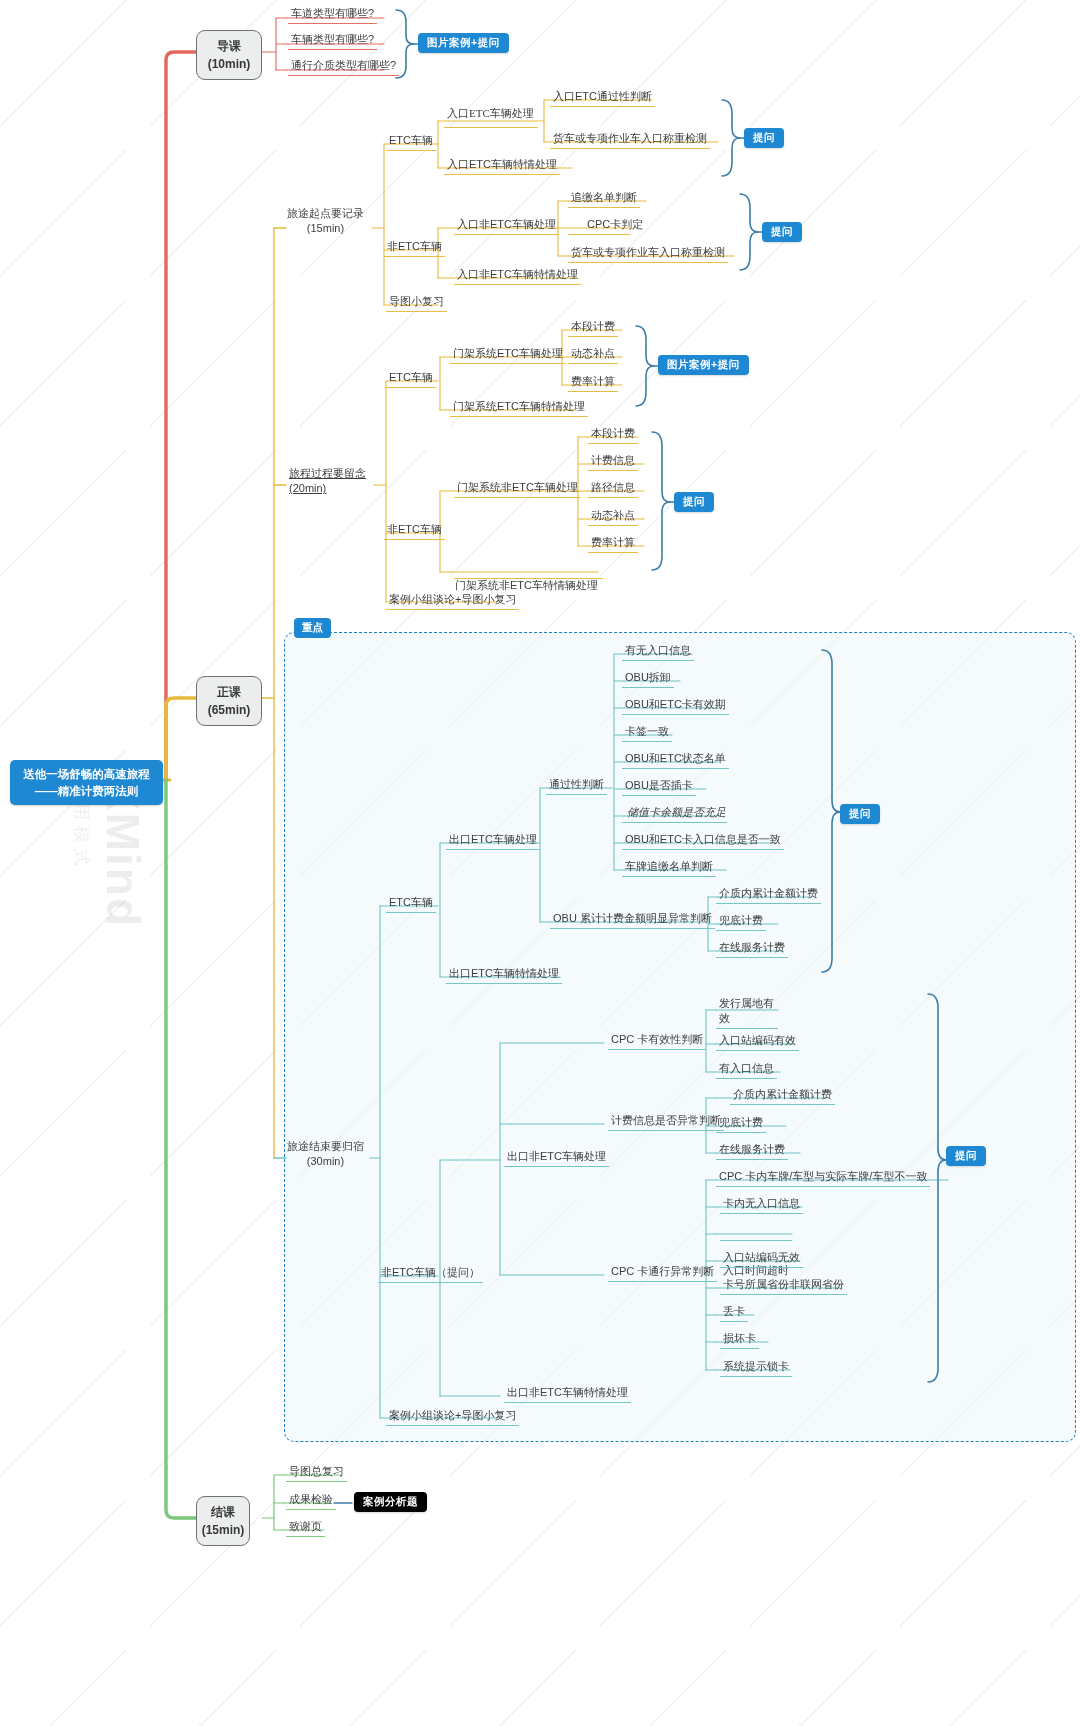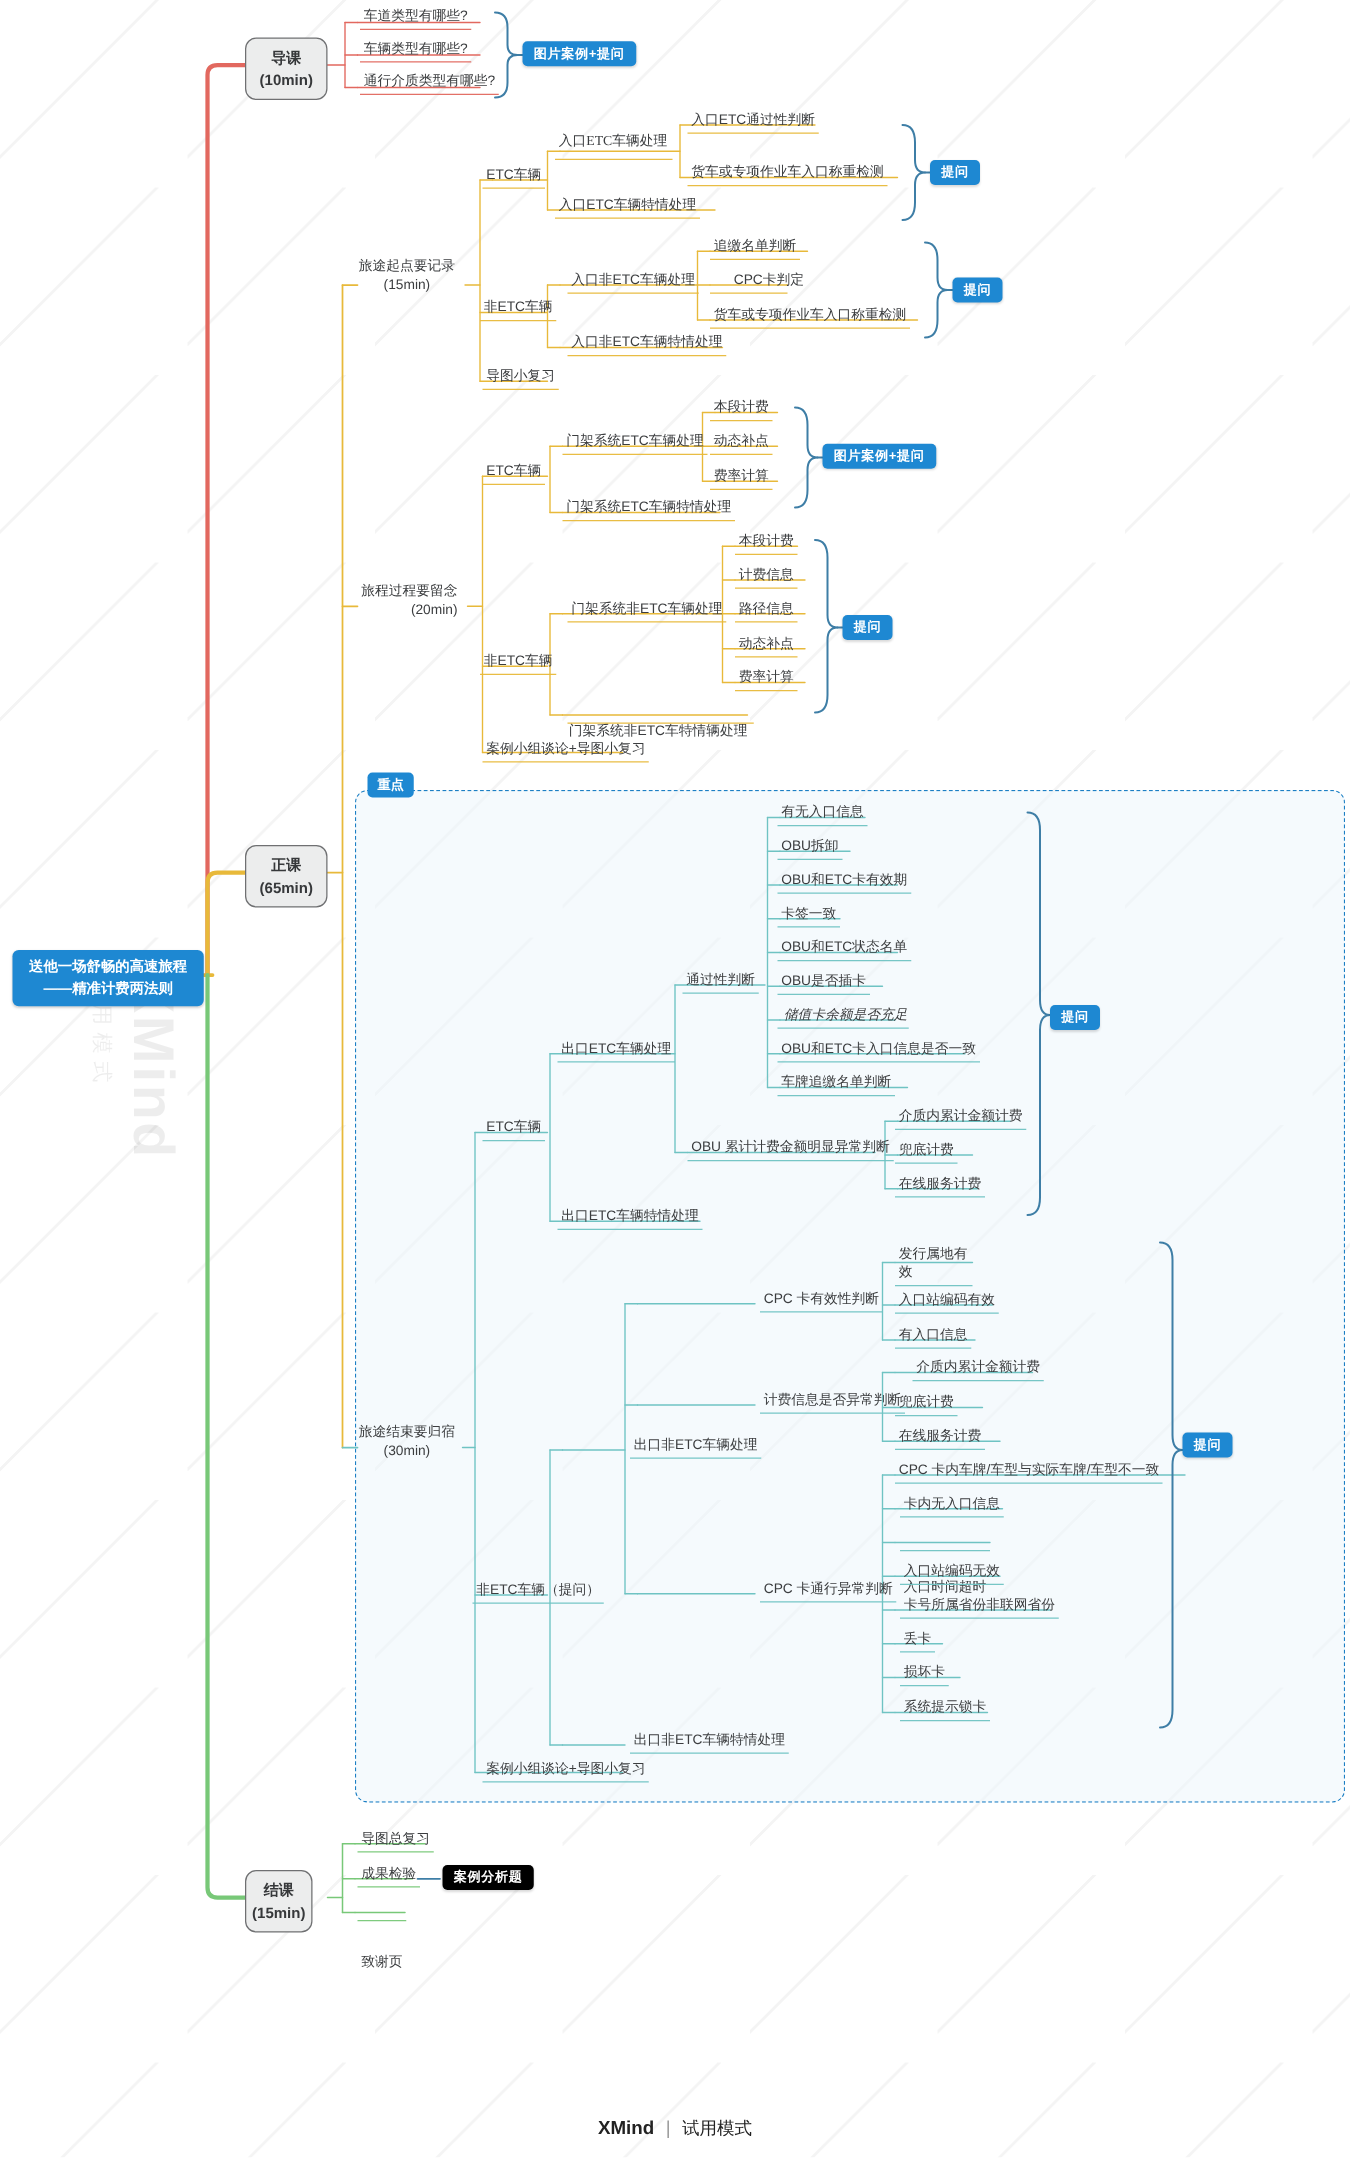--- a/index.html
+++ b/index.html
@@ -356,21 +356,21 @@
   <div class="node topic" style="left:550px;top:129px;">货车或专项作业车入口称重检测</div>
   <div class="node pill" style="left:744px;top:128px;">提问</div>
 
   <div class="node topic" style="left:454px;top:215px;">入口非ETC车辆处理</div>
   <div class="node topic" style="left:454px;top:265px;">入口非ETC车辆特情处理</div>
   <div class="node topic" style="left:568px;top:188px;">追缴名单判断</div>
   <div class="node topic" style="left:584px;top:215px;">CPC卡判定</div>
   <div class="node topic" style="left:568px;top:243px;">货车或专项作业车入口称重检测</div>
   <div class="node pill" style="left:762px;top:222px;">提问</div>
 
-  <div class="node topic" style="left:286px;top:464px;text-align:right;">
+  <div class="node topic" style="left:286px;top:464px;text-align:left;text-decoration:underline;">
     <div>旅程过程要留念</div>
     <div>(20min)</div>
   </div>
 
   <div class="node topic" style="left:386px;top:368px;">ETC车辆</div>
   <div class="node topic" style="left:384px;top:520px;">非ETC车辆</div>
   <div class="node topic" style="left:386px;top:590px;">案例小组谈论+导图小复习</div>
 
   <div class="node topic" style="left:450px;top:344px;">门架系统ETC车辆处理</div>
   <div class="node topic" style="left:450px;top:397px;">门架系统ETC车辆特情处理</div>
@@ -438,28 +438,23 @@
   <div class="node topic" style="left:720px;top:1221px;margin-top:40px;">入口时间超时</div>
   <div class="node topic" style="left:720px;top:1248px;">入口站编码无效</div>
   <div class="node topic" style="left:720px;top:1275px;">卡号所属省份非联网省份</div>
   <div class="node topic" style="left:720px;top:1302px;">丢卡</div>
   <div class="node topic" style="left:720px;top:1329px;">损坏卡</div>
   <div class="node topic" style="left:720px;top:1357px;">系统提示锁卡</div>
   <div class="node pill" style="left:946px;top:1146px;">提问</div>
 
   <div class="node topic" style="left:286px;top:1462px;">导图总复习</div>
   <div class="node topic" style="left:286px;top:1490px;">成果检验</div>
-  <div class="node topic" style="left:286px;top:1517px;margin-top:44px;">致谢页</div>
+  <div class="node topic" style="left:286px;top:1517px;">致谢页</div>
   <div class="node pill orange" style="left:354px;top:1492px;">案例分析题</div>
 
-  <div class="footer">
-    <span>XMind</span>
-    <span class="sep">|</span>
-    <span class="trial">试用模式</span>
-  </div>
 
 <div style="position: absolute; height: 1.1px; background: rgb(226, 104, 95); left: 288px; top: 23px; width: 89px; opacity: 0.95; pointer-events: none;"></div>
     <div style="position: absolute; height: 1.1px; background: rgb(226, 104, 95); left: 288px; top: 49px; width: 89px; opacity: 0.95; pointer-events: none;"></div>
     <div style="position: absolute; height: 1.1px; background: rgb(226, 104, 95); left: 288px; top: 75px; width: 111px; opacity: 0.95; pointer-events: none;"></div>
     <div style="position: absolute; height: 1.1px; background: rgb(232, 185, 58); left: 386px; top: 150px; width: 50px; opacity: 0.95; pointer-events: none;"></div>
     <div style="position: absolute; height: 1.1px; background: rgb(232, 185, 58); left: 384px; top: 256px; width: 61px; opacity: 0.95; pointer-events: none;"></div>
     <div style="position: absolute; height: 1.1px; background: rgb(232, 185, 58); left: 386px; top: 311px; width: 61px; opacity: 0.95; pointer-events: none;"></div>
     <div style="position: absolute; height: 1.1px; background: rgb(232, 185, 58); left: 444px; top: 127px; width: 94px; opacity: 0.95; pointer-events: none;"></div>
     <div style="position: absolute; height: 1.1px; background: rgb(232, 185, 58); left: 444px; top: 174px; width: 116px; opacity: 0.95; pointer-events: none;"></div>
     <div style="position: absolute; height: 1.1px; background: rgb(232, 185, 58); left: 550px; top: 106px; width: 105px; opacity: 0.95; pointer-events: none;"></div>

